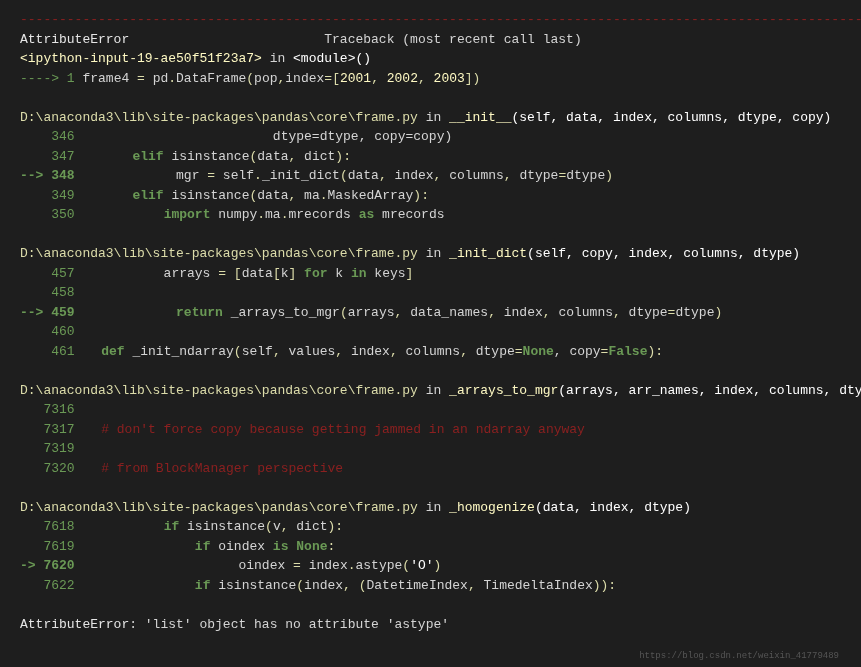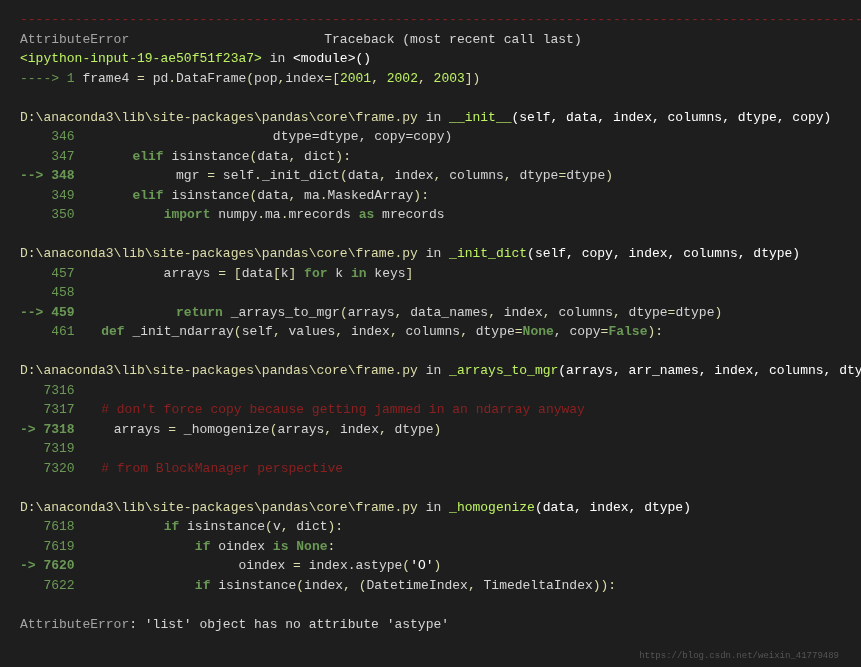--- a/index.html
+++ b/index.html
@@ -8,26 +8,26 @@
       font-family: Consolas, 'Courier New', monospace;
       font-size: 13px;
       line-height: 1.5;
       color: #d4d4d4;
       padding: 10px 20px;
       width: 861px;
       height: 667px;
       overflow: hidden;
       position: relative;
     }
-    .red { color: #a3a3a3; }
+    .red { color: #e5e5e5; }
     .darkred { color: #8b2020; }
     .yellow { color: #dcdcaa; }
     .white { color: #d4d4d4; }
     .lightblue { color: #ffffff; }
-    .cyan { color: #bef264; }
+    .cyan { color: #fef9c3; }
     .lineno { color: #6a9955; display: inline-block; width: 50px; text-align: right; padding-right: 10px; }
     .lineno-arrow { color: #6a9955; font-weight: bold; }
     .arrow { color: #6a9955; }
     .line { white-space: pre; }
     .watermark {
       position: absolute;
       bottom: 4px;
       right: 22px;
       font-size: 9px;
       color: #555;
@@ -46,26 +46,26 @@
 <div class="line"><span class="lineno">    346 </span><span class="white">                          dtype=dtype, copy=copy)</span></div>
 <div class="line"><span class="lineno">    347 </span><span class="white">        </span><span class="lineno-arrow">elif</span><span class="white"> isinstance</span><span class="yellow">(</span><span class="white">data</span><span class="yellow">, </span><span class="white">dict</span><span class="yellow">):</span></div>
 <div class="line"><span class="lineno-arrow">--&gt; 348 </span><span class="white">            mgr </span><span class="yellow">= </span><span class="white">self</span><span class="yellow">.</span><span class="white">_init_dict</span><span class="yellow">(</span><span class="white">data</span><span class="yellow">, </span><span class="white">index</span><span class="yellow">, </span><span class="white">columns</span><span class="yellow">, </span><span class="white">dtype</span><span class="yellow">=</span><span class="white">dtype</span><span class="yellow">)</span></div>
 <div class="line"><span class="lineno">    349 </span><span class="white">        </span><span class="lineno-arrow">elif</span><span class="white"> isinstance</span><span class="yellow">(</span><span class="white">data</span><span class="yellow">, </span><span class="white">ma</span><span class="yellow">.</span><span class="white">MaskedArray</span><span class="yellow">):</span></div>
 <div class="line"><span class="lineno">    350 </span><span class="white">            </span><span class="lineno-arrow">import</span><span class="white"> numpy</span><span class="yellow">.</span><span class="white">ma</span><span class="yellow">.</span><span class="white">mrecords </span><span class="lineno-arrow">as</span><span class="white"> mrecords</span></div>
 <div class="line">&nbsp;</div>
 <div class="line"><span class="yellow">D:\anaconda3\lib\site-packages\pandas\core\frame.py</span><span class="white"> in </span><span class="cyan">_init_dict</span><span class="lightblue">(self, copy, index, columns, dtype)</span></div>
 <div class="line"><span class="lineno">    457 </span><span class="white">            arrays </span><span class="yellow">= </span><span class="yellow">[</span><span class="white">data</span><span class="yellow">[</span><span class="white">k</span><span class="yellow">] </span><span class="lineno-arrow">for</span><span class="white"> k </span><span class="lineno-arrow">in</span><span class="white"> keys</span><span class="yellow">]</span></div>
 <div class="line"><span class="lineno">    458 </span></div>
 <div class="line"><span class="lineno-arrow">--&gt; 459 </span><span class="white">            </span><span class="lineno-arrow">return</span><span class="white"> _arrays_to_mgr</span><span class="yellow">(</span><span class="white">arrays</span><span class="yellow">, </span><span class="white">data_names</span><span class="yellow">, </span><span class="white">index</span><span class="yellow">, </span><span class="white">columns</span><span class="yellow">, </span><span class="white">dtype</span><span class="yellow">=</span><span class="white">dtype</span><span class="yellow">)</span></div>
+<div class="line"><span class="lineno">    460 </span></div>
 <div class="line"><span class="lineno">    461 </span><span class="white">    </span><span class="lineno-arrow">def</span><span class="white"> _init_ndarray</span><span class="yellow">(</span><span class="white">self</span><span class="yellow">, </span><span class="white">values</span><span class="yellow">, </span><span class="white">index</span><span class="yellow">, </span><span class="white">columns</span><span class="yellow">, </span><span class="white">dtype</span><span class="yellow">=</span><span class="lineno-arrow">None</span><span class="white">, copy</span><span class="yellow">=</span><span class="lineno-arrow">False</span><span class="yellow">):</span></div>
 <div class="line">&nbsp;</div>
 <div class="line"><span class="yellow">D:\anaconda3\lib\site-packages\pandas\core\frame.py</span><span class="white"> in </span><span class="cyan">_arrays_to_mgr</span><span class="lightblue">(arrays, arr_names, index, columns, dtype)</span></div>
 <div class="line"><span class="lineno">   7316 </span></div>
 <div class="line"><span class="lineno">   7317 </span><span class="darkred">    # don't force copy because getting jammed in an ndarray anyway</span></div>
-<div class="line"><span class="lineno-arrow">-&gt; 7318 </span><span class="white">    arrays </span><span class="yellow">= </span><span class="white">_homogenize</span><span class="yellow">(</span><span class="white">arrays</span><span class="yellow">, </span><span class="white">index</span><span class="yellow">, </span><span class="white">dtype</span><span class="yellow">)</span></div>
 <div class="line"><span class="lineno">   7319 </span></div>
 <div class="line"><span class="lineno">   7320 </span><span class="darkred">    # from BlockManager perspective</span></div>
 <div class="line">&nbsp;</div>
 <div class="line"><span class="yellow">D:\anaconda3\lib\site-packages\pandas\core\frame.py</span><span class="white"> in </span><span class="cyan">_homogenize</span><span class="lightblue">(data, index, dtype)</span></div>
 <div class="line"><span class="lineno">   7618 </span><span class="white">            </span><span class="lineno-arrow">if</span><span class="white"> isinstance</span><span class="yellow">(</span><span class="white">v</span><span class="yellow">, </span><span class="white">dict</span><span class="yellow">):</span></div>
 <div class="line"><span class="lineno">   7619 </span><span class="white">                </span><span class="lineno-arrow">if</span><span class="white"> oindex </span><span class="lineno-arrow">is</span><span class="white"> </span><span class="lineno-arrow">None</span><span class="yellow">:</span></div>
 <div class="line"><span class="lineno-arrow">-&gt; 7620 </span><span class="white">                    oindex </span><span class="yellow">= </span><span class="white">index</span><span class="yellow">.</span><span class="white">astype</span><span class="yellow">(</span><span class="lightblue">'O'</span><span class="yellow">)</span></div>
 <div class="line"><span class="lineno">   7622 </span><span class="white">                </span><span class="lineno-arrow">if</span><span class="white"> isinstance</span><span class="yellow">(</span><span class="white">index</span><span class="yellow">, (</span><span class="white">DatetimeIndex</span><span class="yellow">, </span><span class="white">TimedeltaIndex</span><span class="yellow">)):</span></div>
 <div class="line">&nbsp;</div>
 <div class="line"><span class="red">AttributeError</span><span class="white">: 'list' object has no attribute 'astype'</span></div>

